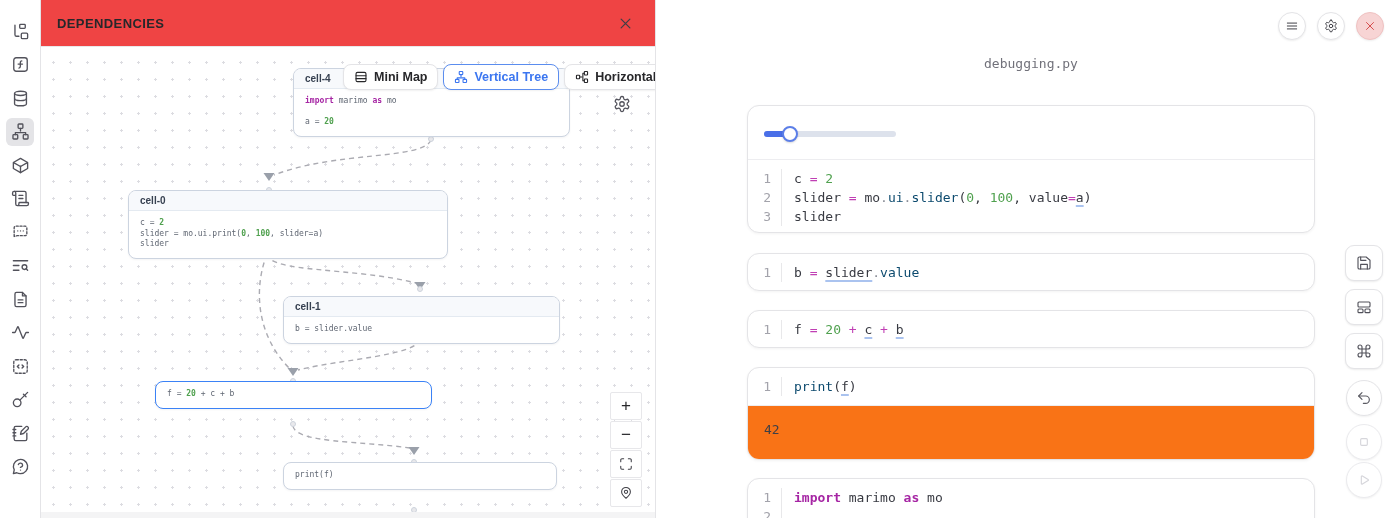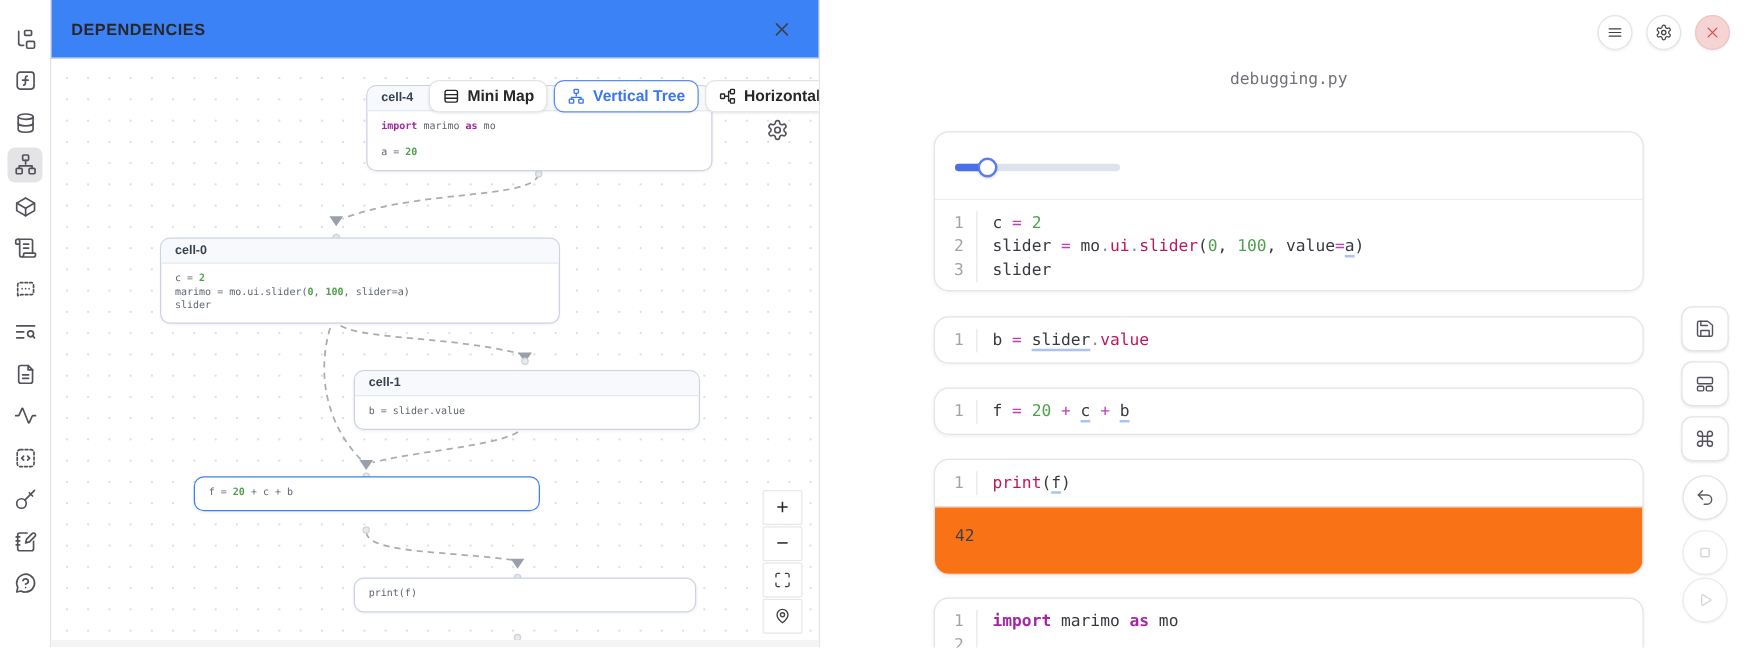--- a/index.html
+++ b/index.html
@@ -13,21 +13,21 @@
     padding-top:17px; gap:5.5px; z-index:5; }
   .sb-item { width:28px; height:28px; border-radius:6px; display:flex; align-items:center;
     justify-content:center; flex:0 0 auto; cursor:pointer; }
   .sb-item.active { background:#e4e4e7; }
   .sb-item svg { width:19px; height:19px; stroke:#52525b; fill:none; stroke-width:1.7;
     stroke-linecap:round; stroke-linejoin:round; }
 
   
   .dep-panel { position:absolute; left:41px; top:0; width:615px; height:518px; background:#fff;
     border-right:1px solid #e4e4e7; overflow:hidden; }
-  .dep-header { position:absolute; left:0; top:0; width:100%; height:47px; background:#3b82f6;
+  .dep-header { position:absolute; left:0; top:0; width:100%; height:47px; background:#ef4444;
     border-bottom:1px solid #e8e8ea; display:flex; align-items:center; justify-content:space-between;
     padding:0 20px 0 16px; z-index:6; }
   .dep-title { font-size:13px; font-weight:bold; letter-spacing:.4px; color:#27272a; }
   .dep-close { width:20px; height:20px; display:flex; align-items:center; justify-content:center; cursor:pointer; }
   .dep-close svg { width:15px; height:15px; stroke:#3f3f46; stroke-width:2; stroke-linecap:round; }
   .graph-area { position:absolute; left:0; top:48px; width:100%; height:464px;
     background-image:radial-gradient(circle, #dcdce1 1.1px, transparent 1.2px);
     background-size:17px 17px; background-position:4px 6px; }
   .hscroll { position:absolute; left:0; bottom:0; width:100%; height:6px; background:#f4f4f5; z-index:6; }
 
@@ -85,21 +85,21 @@
   .code-area { padding:9px 0; font-family:"DejaVu Sans Mono", monospace; font-size:13px; }
   .code-row { display:flex; height:19px; line-height:19px; }
   .gutter { width:34px; flex:0 0 34px; text-align:right; padding-right:10px; color:#a3a3ab;
     border-right:1px solid #e8e8ea; }
   .code-text { padding-left:12px; white-space:pre; color:#383a42; }
   .out-area { border-top:1px solid #ededf0; background:#f97316; padding:16px;
     font-family:"DejaVu Sans Mono", monospace; font-size:13px; color:#3f3f46; height:100%; }
 
   
   .tk-d { color:#383a42; } .tk-k { color:#a626a4; font-weight:bold; }
-  .tk-n { color:#50a14f; } .tk-f { color:#be185d; } .tk-o { color:#c03fb4; }
+  .tk-n { color:#50a14f; } .tk-f { color:#0c4a6e; } .tk-o { color:#c03fb4; }
   .tk-p { color:#8b8e98; } .tk-g { color:#5f6672; }
   .gnode .tk-n { font-weight:bold; }
   .tk-u { text-decoration:underline; text-decoration-color:#aac3ef;
     text-decoration-thickness:1.5px; text-underline-offset:3px; }
 
   
   .fab-sq { position:absolute; left:1345px; width:38px; height:36px; border-radius:9px; background:#fff;
     border:1px solid #e4e4e7; box-shadow:0 1px 2px rgba(0,0,0,.08); display:flex; align-items:center;
     justify-content:center; cursor:pointer; }
   .fab-sq svg { width:16px; height:16px; stroke:#52525b; fill:none; stroke-width:1.7;
@@ -255,21 +255,21 @@
       <div class="gnode-b">
           <div class="node-line"><span class="tk-k">import</span><span class="tk-g"> marimo </span><span class="tk-k">as</span><span class="tk-g"> mo</span></div>
           <div class="node-line">&nbsp;</div>
           <div class="node-line"><span class="tk-g">a = </span><span class="tk-n">20</span></div>
         </div>
     </div>
     <div class="gnode" style="left:87px;top:190px;width:320px">
       <div class="gnode-h">cell-0</div>
       <div class="gnode-b">
           <div class="node-line"><span class="tk-g">c = </span><span class="tk-n">2</span></div>
-          <div class="node-line"><span class="tk-g">marimo = mo.ui.slider(</span><span class="tk-n">0</span><span class="tk-g">, </span><span class="tk-n">100</span><span class="tk-g">, slider=a)</span></div>
+          <div class="node-line"><span class="tk-g">slider = mo.ui.print(</span><span class="tk-n">0</span><span class="tk-g">, </span><span class="tk-n">100</span><span class="tk-g">, slider=a)</span></div>
           <div class="node-line"><span class="tk-g">slider</span></div>
         </div>
     </div>
     <div class="gnode" style="left:242px;top:296px;width:277px">
       <div class="gnode-h">cell-1</div>
       <div class="gnode-b">
           <div class="node-line"><span class="tk-g">b = slider.value</span></div>
         </div>
     </div>
     <div class="gnode selected" style="left:114px;top:381px;width:277px">

